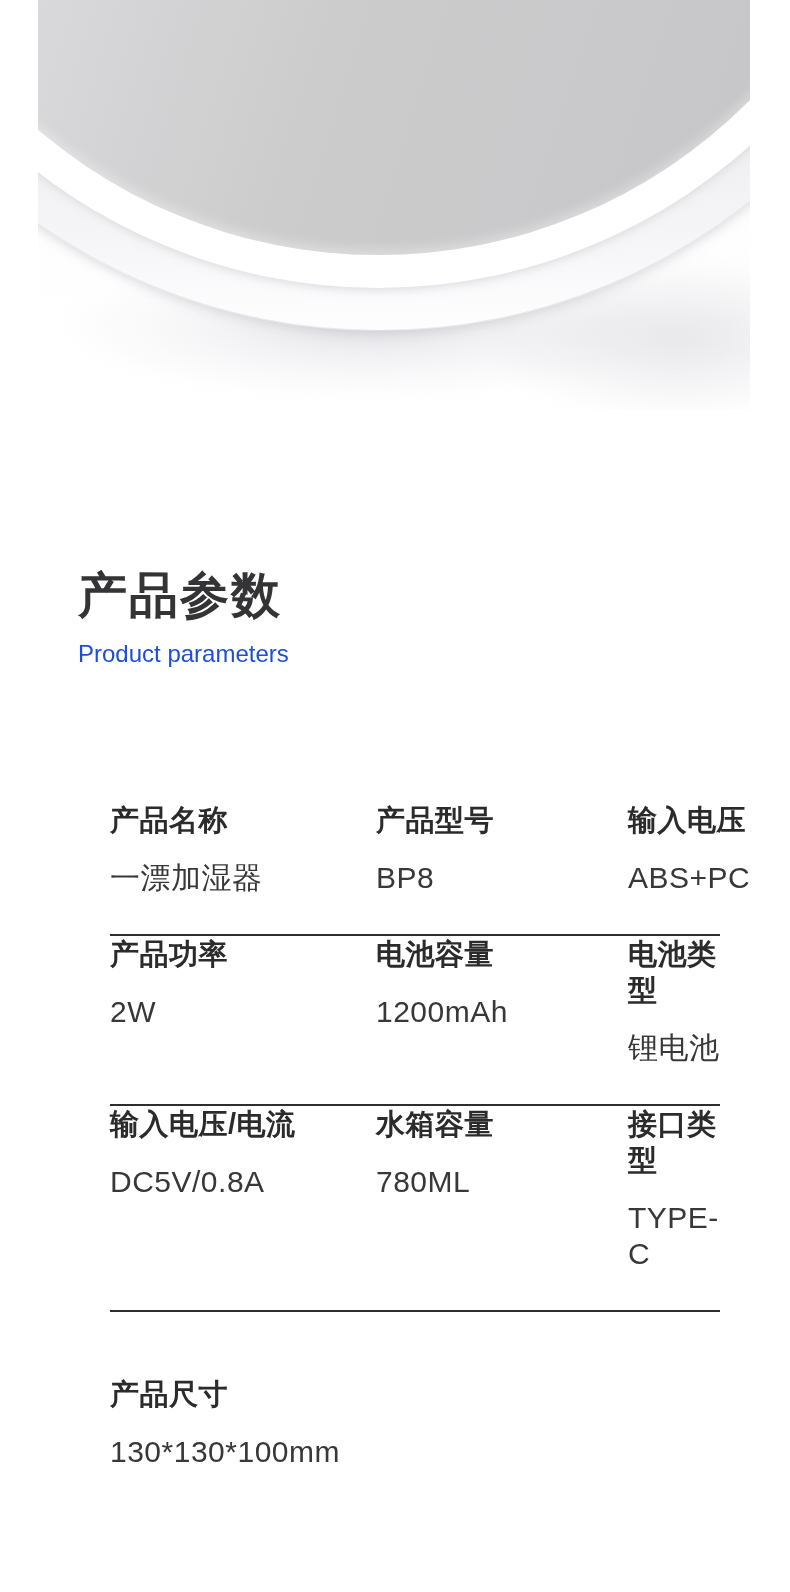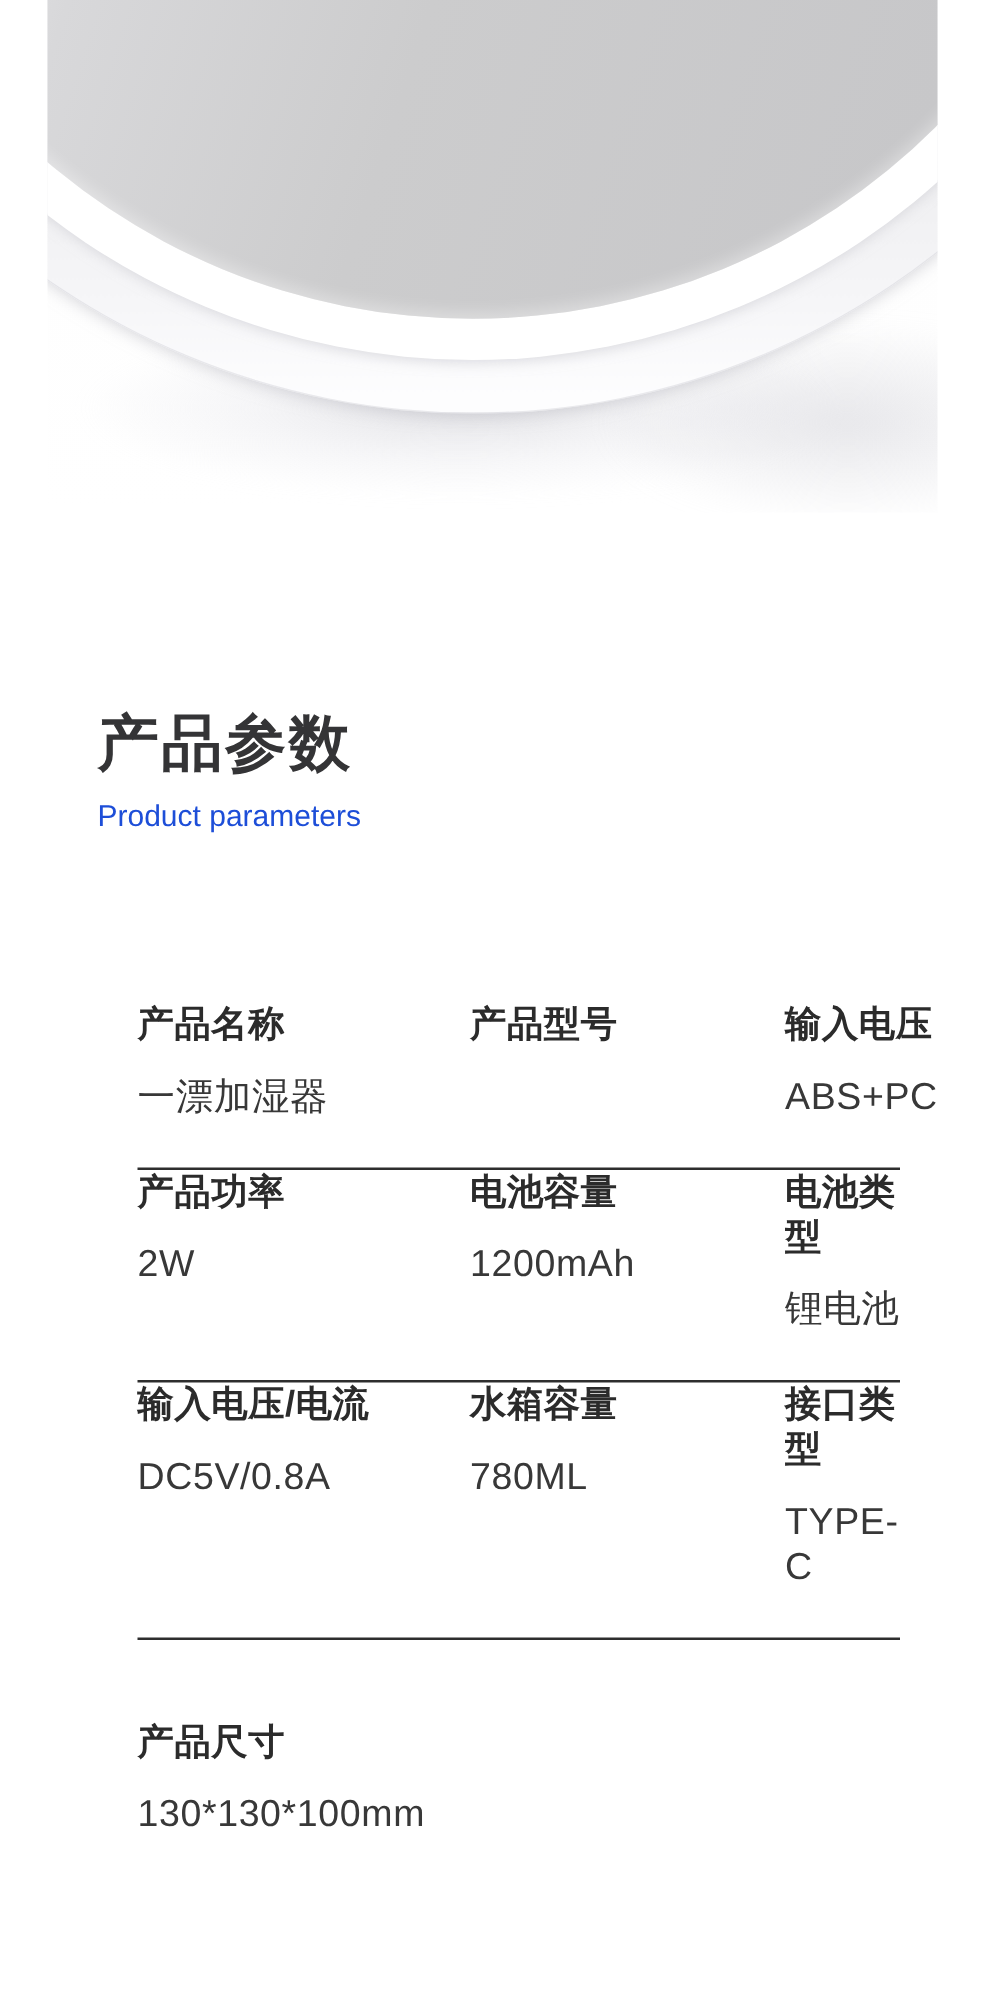--- a/index.html
+++ b/index.html
@@ -115,20 +115,21 @@
 
     <div class="spec-table">
 
       <div class="spec-row first">
         <div class="spec-cell">
           <div class="spec-label">产品名称</div>
           <div class="spec-value">一漂加湿器</div>
         </div>
         <div class="spec-cell">
           <div class="spec-label">产品型号</div>
+          <div class="spec-value">BP8</div>
         </div>
         <div class="spec-cell">
           <div class="spec-label">输入电压</div>
           <div class="spec-value">ABS+PC</div>
         </div>
       </div>
 
       <div class="spec-row">
         <div class="spec-cell">
           <div class="spec-label">产品功率</div>

